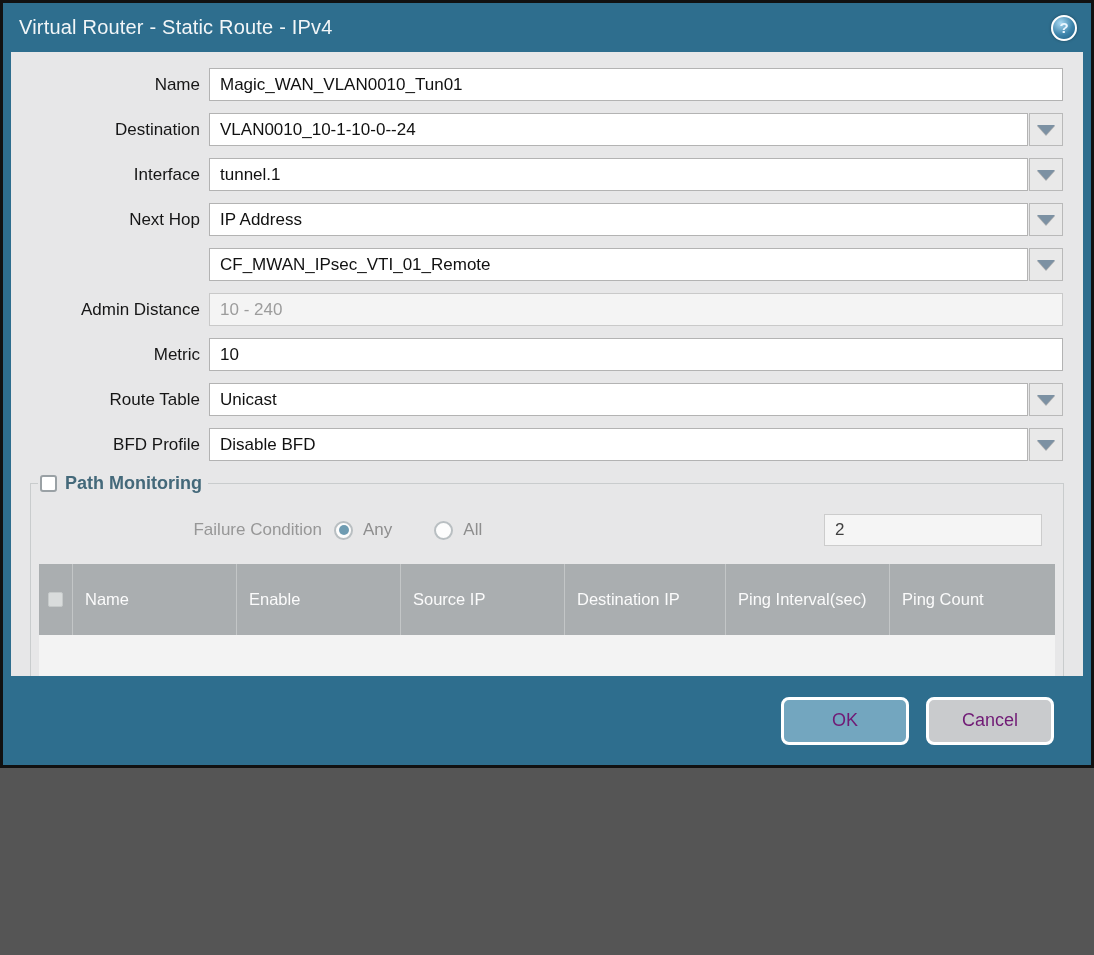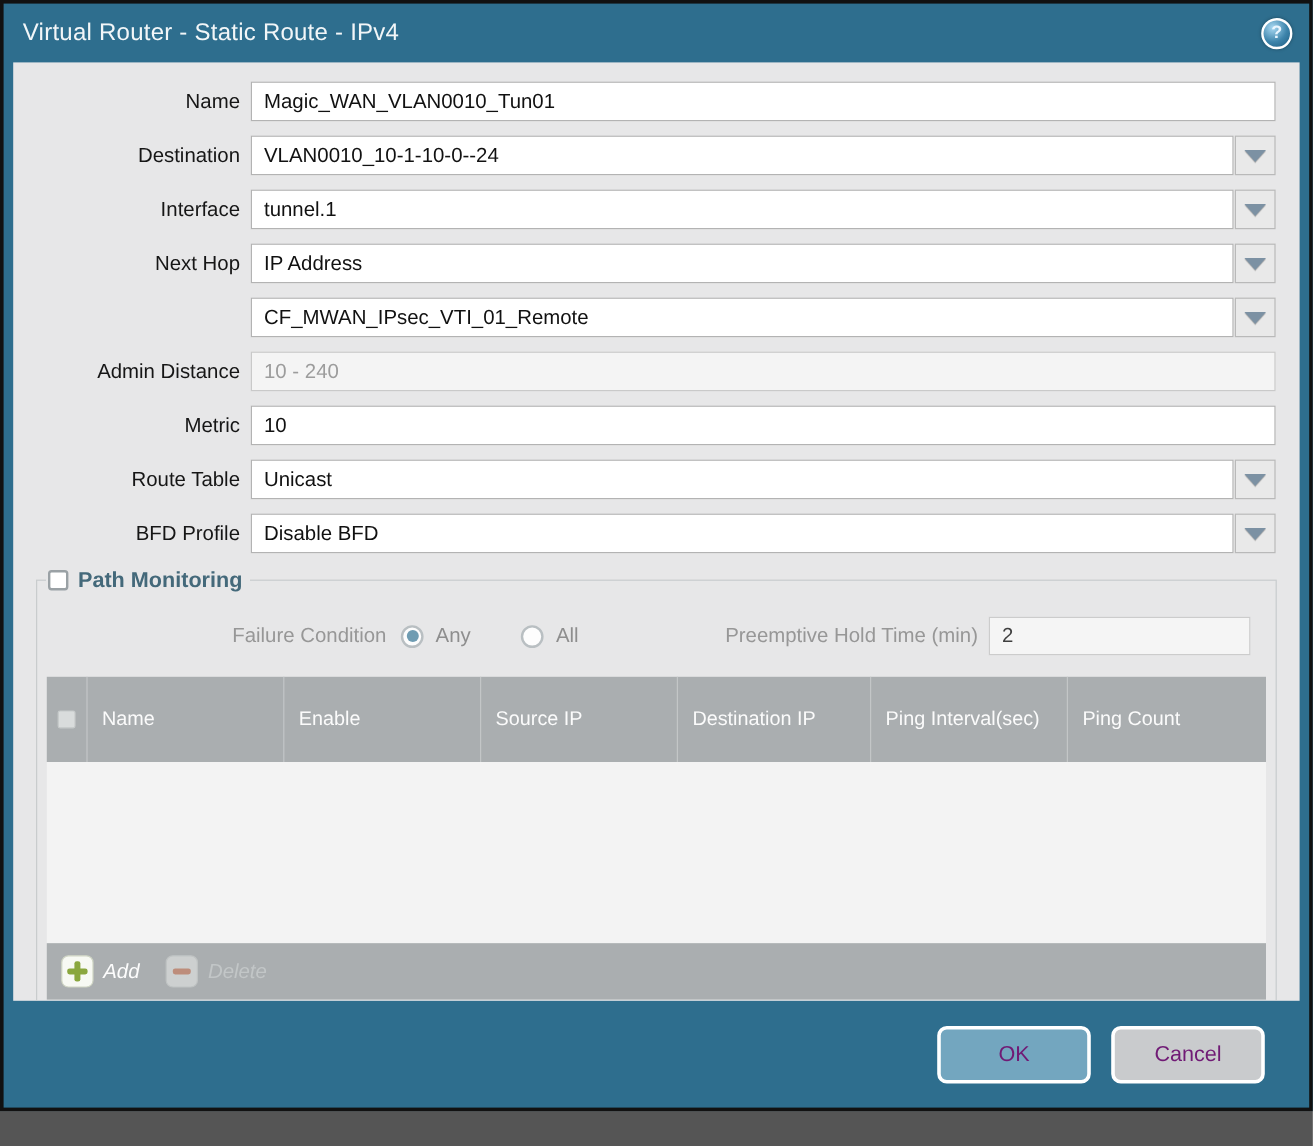--- a/index.html
+++ b/index.html
@@ -1,20 +1,20 @@
 <!DOCTYPE html>
 <html><head>
 <meta charset="utf-8">
 <style>
   * { margin:0; padding:0; box-sizing:border-box; }
   html,body { background:#555; }
   body { font-family:"Liberation Sans", sans-serif; }
 
   .dialog {
-    width:1094px; height:926px;
+    width:1094px; height:768px;
     border:3px solid #111;
     background:#2e6e8e;
     display:flex; flex-direction:column;
     position:relative;
   }
 
   
   .titlebar {
     height:49px; flex:none;
     display:flex; align-items:center; justify-content:space-between;
@@ -270,21 +270,20 @@
 
       <div class="pm-options-row">
         <span class="fc-label">Failure Condition</span>
         <span class="radio-group">
           <span class="radio selected"></span>
           <span class="radio-label">Any</span>
           <span class="radio"></span>
           <span class="radio-label">All</span>
         </span>
         <span class="pht-group">
-          <span class="pht-label">Preemptive Hold Time (min)</span>
           <input class="pht-input" type="text" value="2" style="">
         </span>
       </div>
 
       <div class="pm-table">
         <div class="tbl-header">
           <div class="tbl-hcell col-check">
             <span class="hdr-checkbox"></span>
           </div>
           <div class="tbl-hcell col-name">Name</div>

